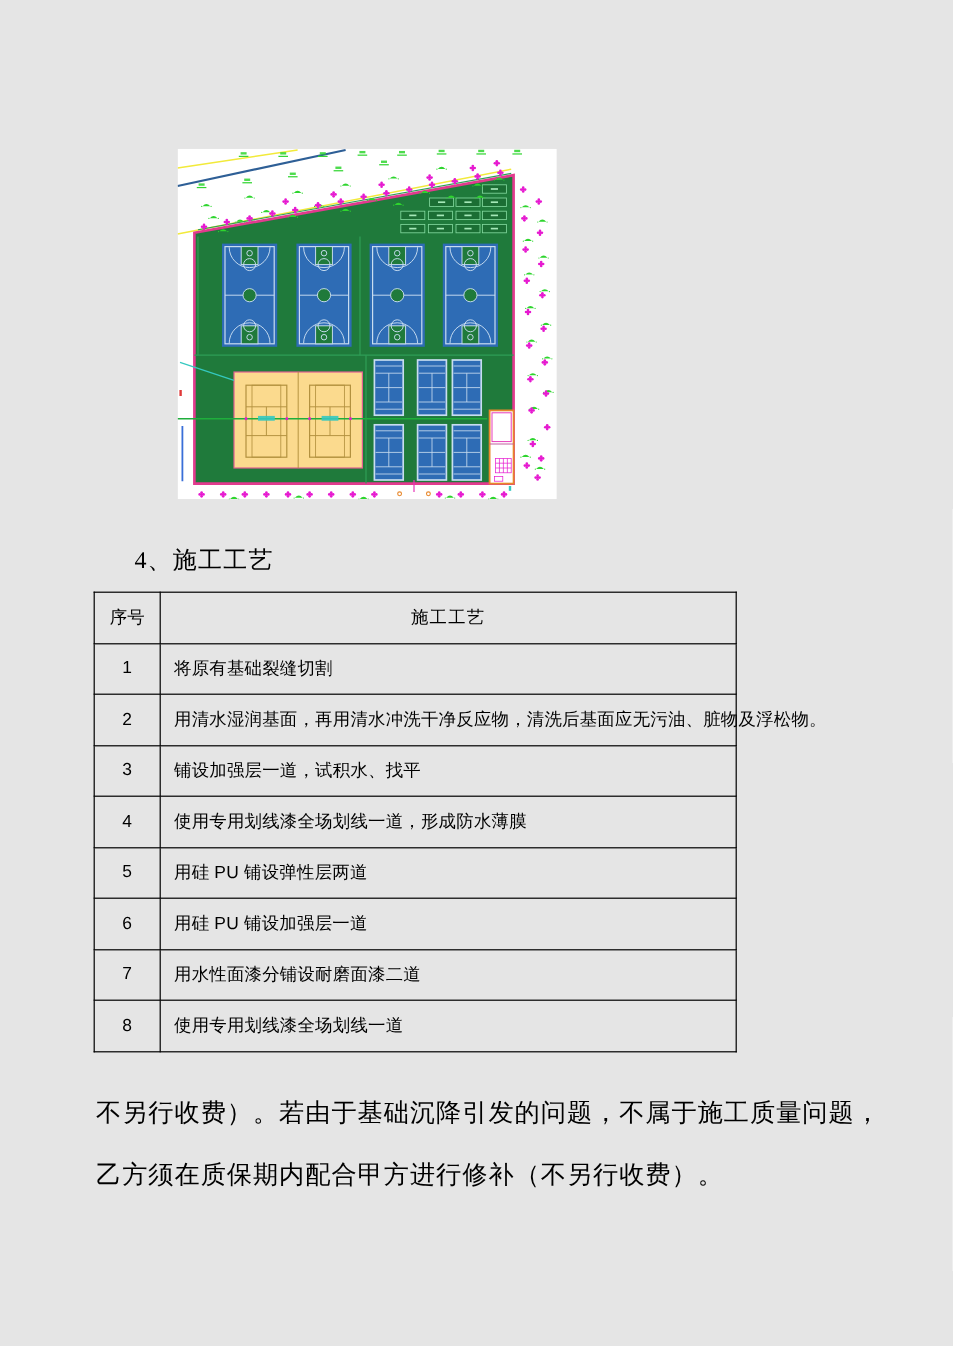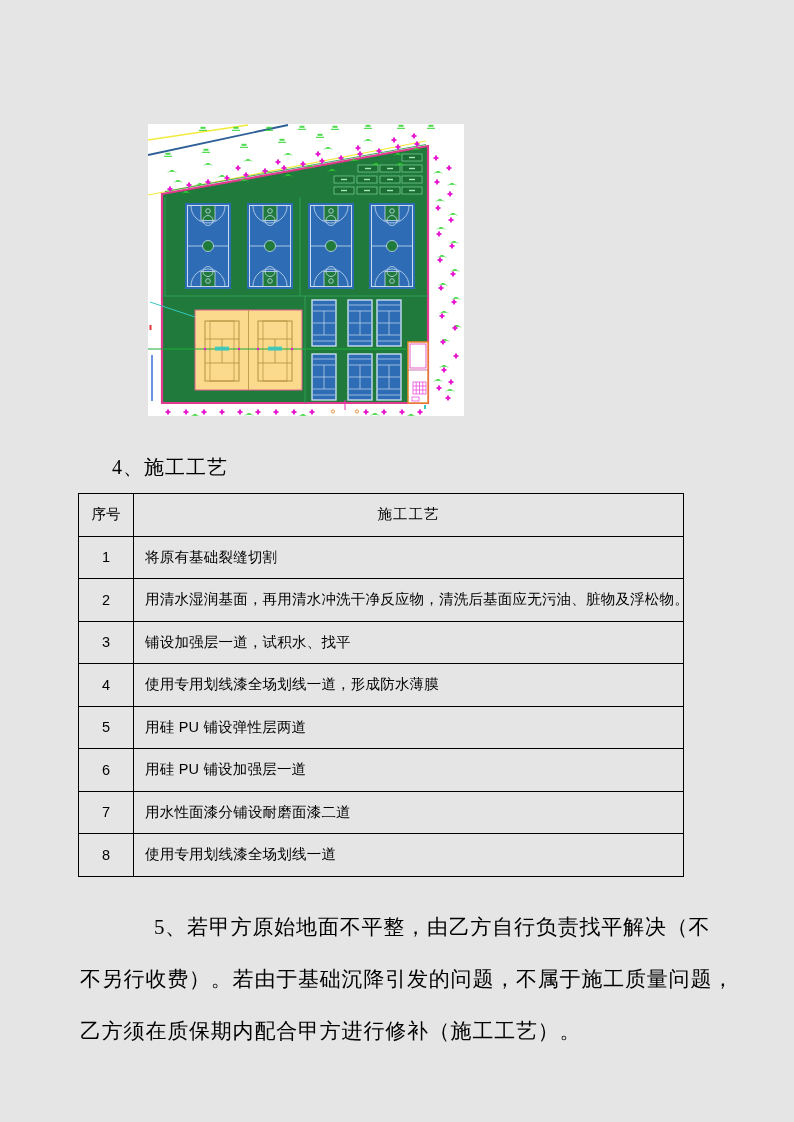--- a/index.html
+++ b/index.html
@@ -1,21 +1,21 @@
 <!DOCTYPE html>
 <html style="--site-green: #1f7a3b; --court-blue: #2e6cb5; --court-line: #c8ddf0; --tennis-yellow: #fbda8e; --tennis-line: #b3913f; --tennis-border: #e06090; --boundary-pink: #e23a8e; --flower-magenta: #e619d0; --grass-green: #2ed52e; --road-yellow: #f2ea3a; --road-navy: #2e5f96; --divider-green: #2f9e57; --net-green: #1fae3c; --building-orange: #e8872a; --accent-cyan: #35c8c0; --line-blue: #3a6fd8; --dot-orange: #e8872a; --hatch-magenta: #e635b8; --stall-fill: #1b6e34; --stall-line: #82d89e;"><head>
 <meta charset="utf-8">
 <style>
   html,body{margin:0;padding:0;background:#fff;}
   .page{position:relative;width:794px;height:1122px;background:#e5e5e5;overflow:hidden;
         font-family:"Liberation Serif","DejaVu Serif",serif;color:#000;}
   .siteplan{position:absolute;left:148px;top:124px;width:316px;height:292px;}
   .heading{position:absolute;left:112px;top:455px;font-size:20px;line-height:24px;
            letter-spacing:1px;color:#000;}
-  table.ptable{position:absolute;left:78px;top:493px;width:606px;border-collapse:collapse;
+  table.ptable{position:absolute;left:78px;top:493px;width:536px;border-collapse:collapse;
          table-layout:fixed;font-family:"Liberation Sans","DejaVu Sans",sans-serif;
          font-size:14.5px;color:#000;}
   table.ptable th,table.ptable td{border:1.6px solid #000;height:41.5px;padding:0;
          font-weight:normal;white-space:nowrap;overflow:visible;}
   table.ptable col.c1{width:55px;}
   table.ptable .num{text-align:center;}
   table.ptable .head1{text-align:center;}
   table.ptable .head2{text-align:center;letter-spacing:1px;}
   table.ptable .rowtext{text-align:left;padding-left:11px;letter-spacing:0.2px;margin-top:22px;}
   .para{position:absolute;left:80px;top:901px;width:680px;font-size:21px;color:#000;}
@@ -324,18 +324,17 @@
           <td class="rowtext">用水性面漆分铺设耐磨面漆二道</td>
         </tr>
         <tr>
           <td class="num">8</td>
           <td class="rowtext">使用专用划线漆全场划线一道</td>
         </tr>
       </tbody>
   </table>
 
   <div class="para">
-      <div class="pline indent">5、若甲方原始地面不平整，由乙方自行负责找平解决（不</div>
       <div class="pline">不另行收费）。若由于基础沉降引发的问题，不属于施工质量问题，</div>
-      <div class="pline">乙方须在质保期内配合甲方进行修补（施工工艺）。</div>
+      <div class="pline">乙方须在质保期内配合甲方进行修补（不另行收费）。</div>
     </div>
 
 </div>
 
 </body></html>

